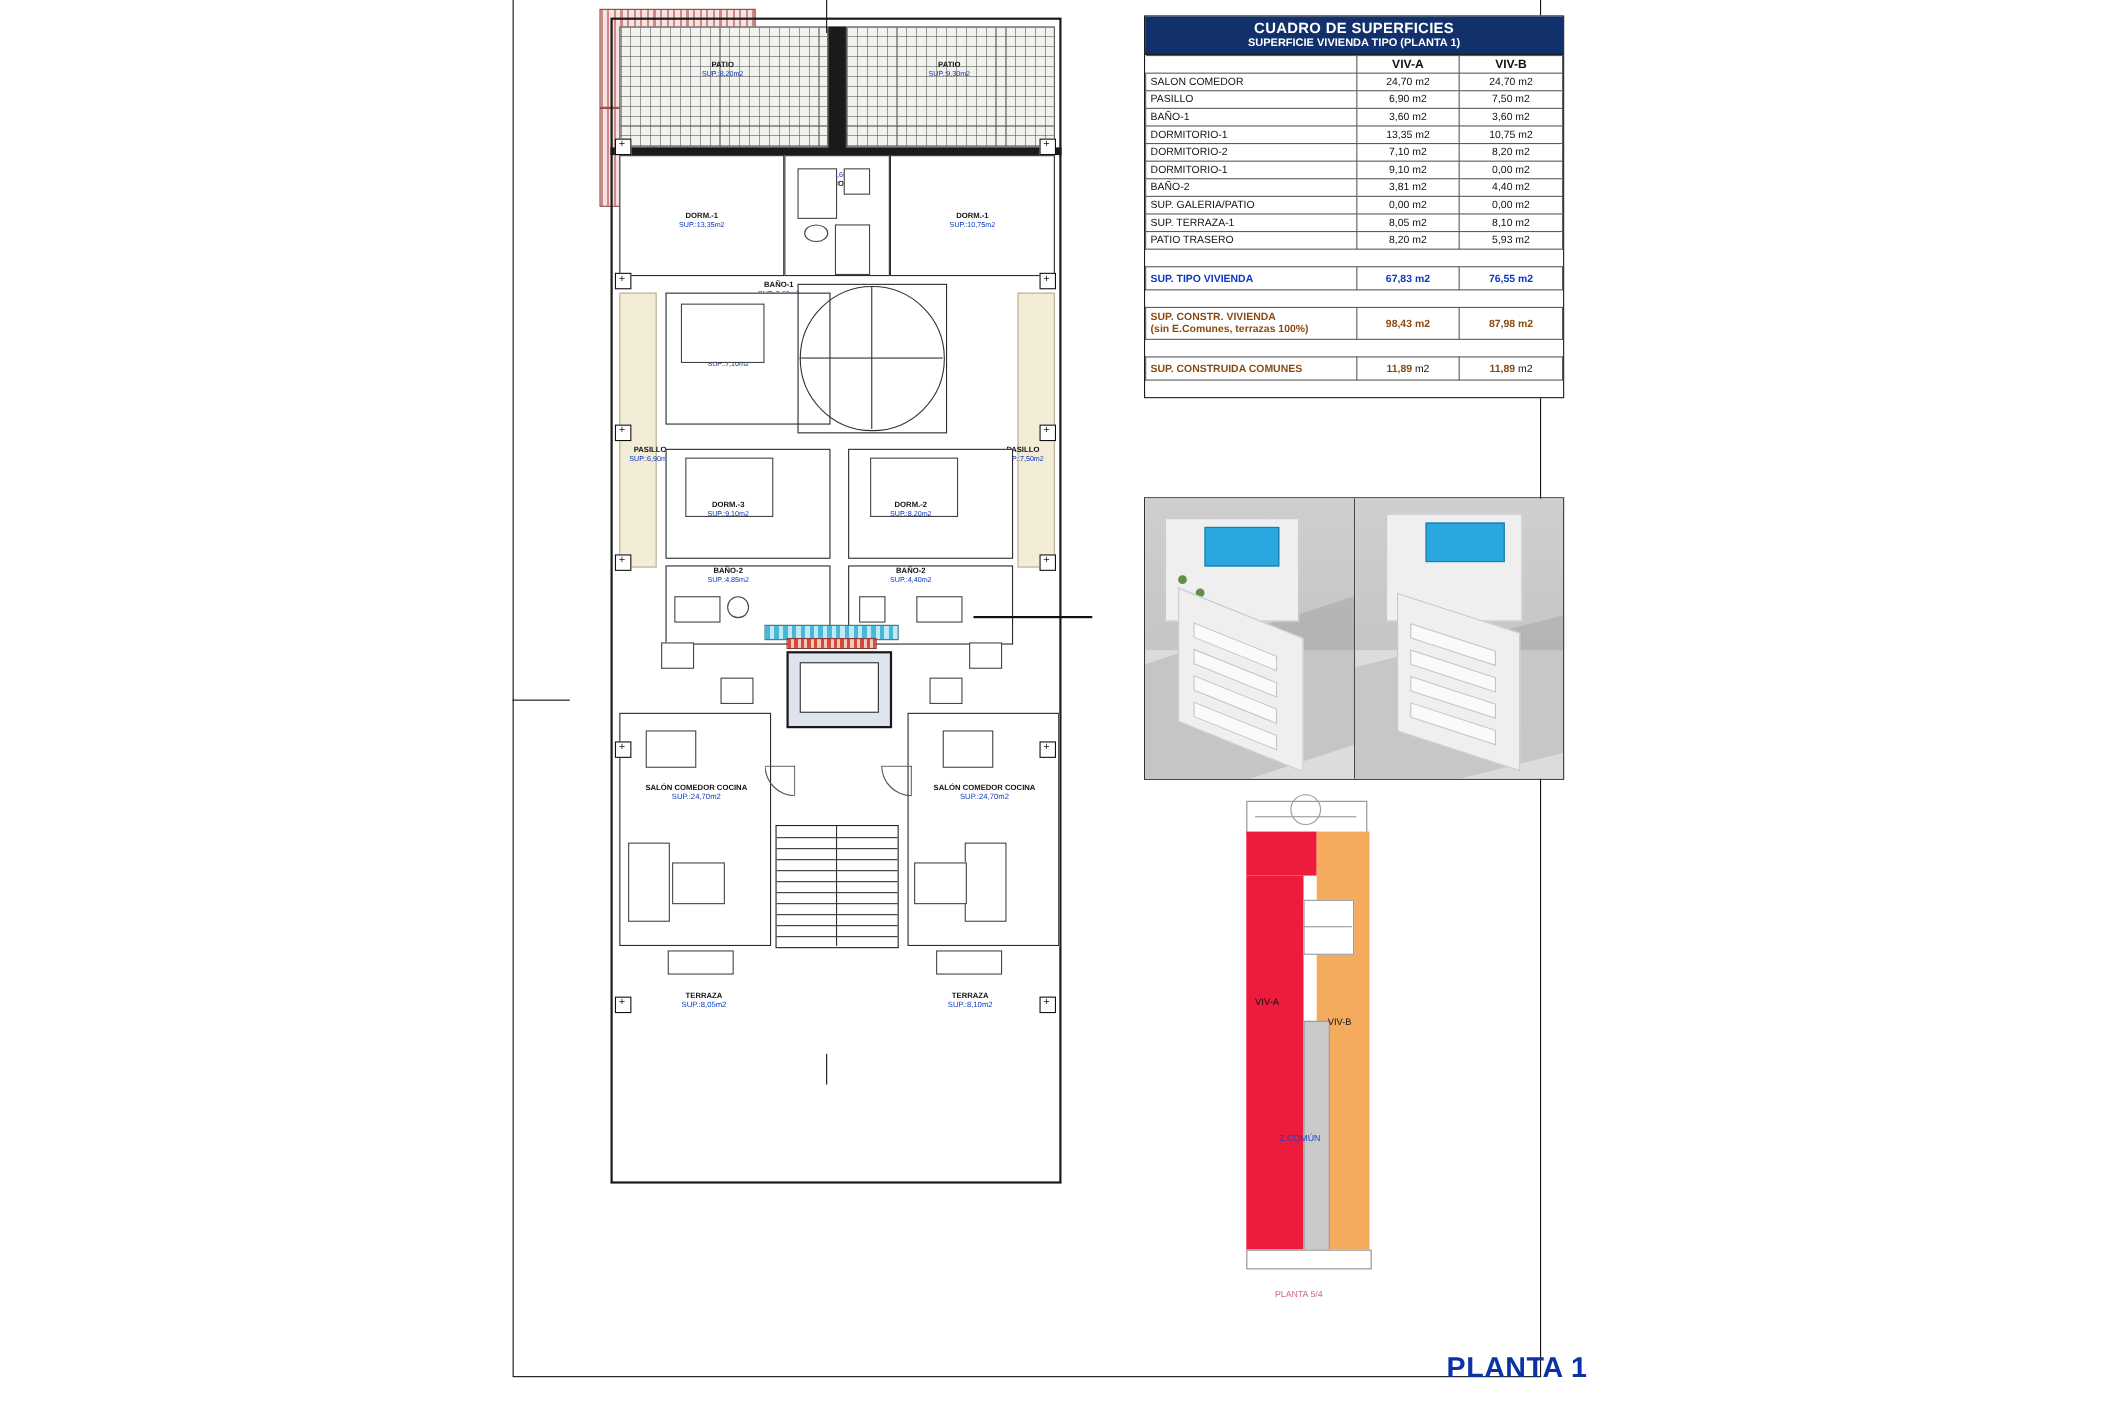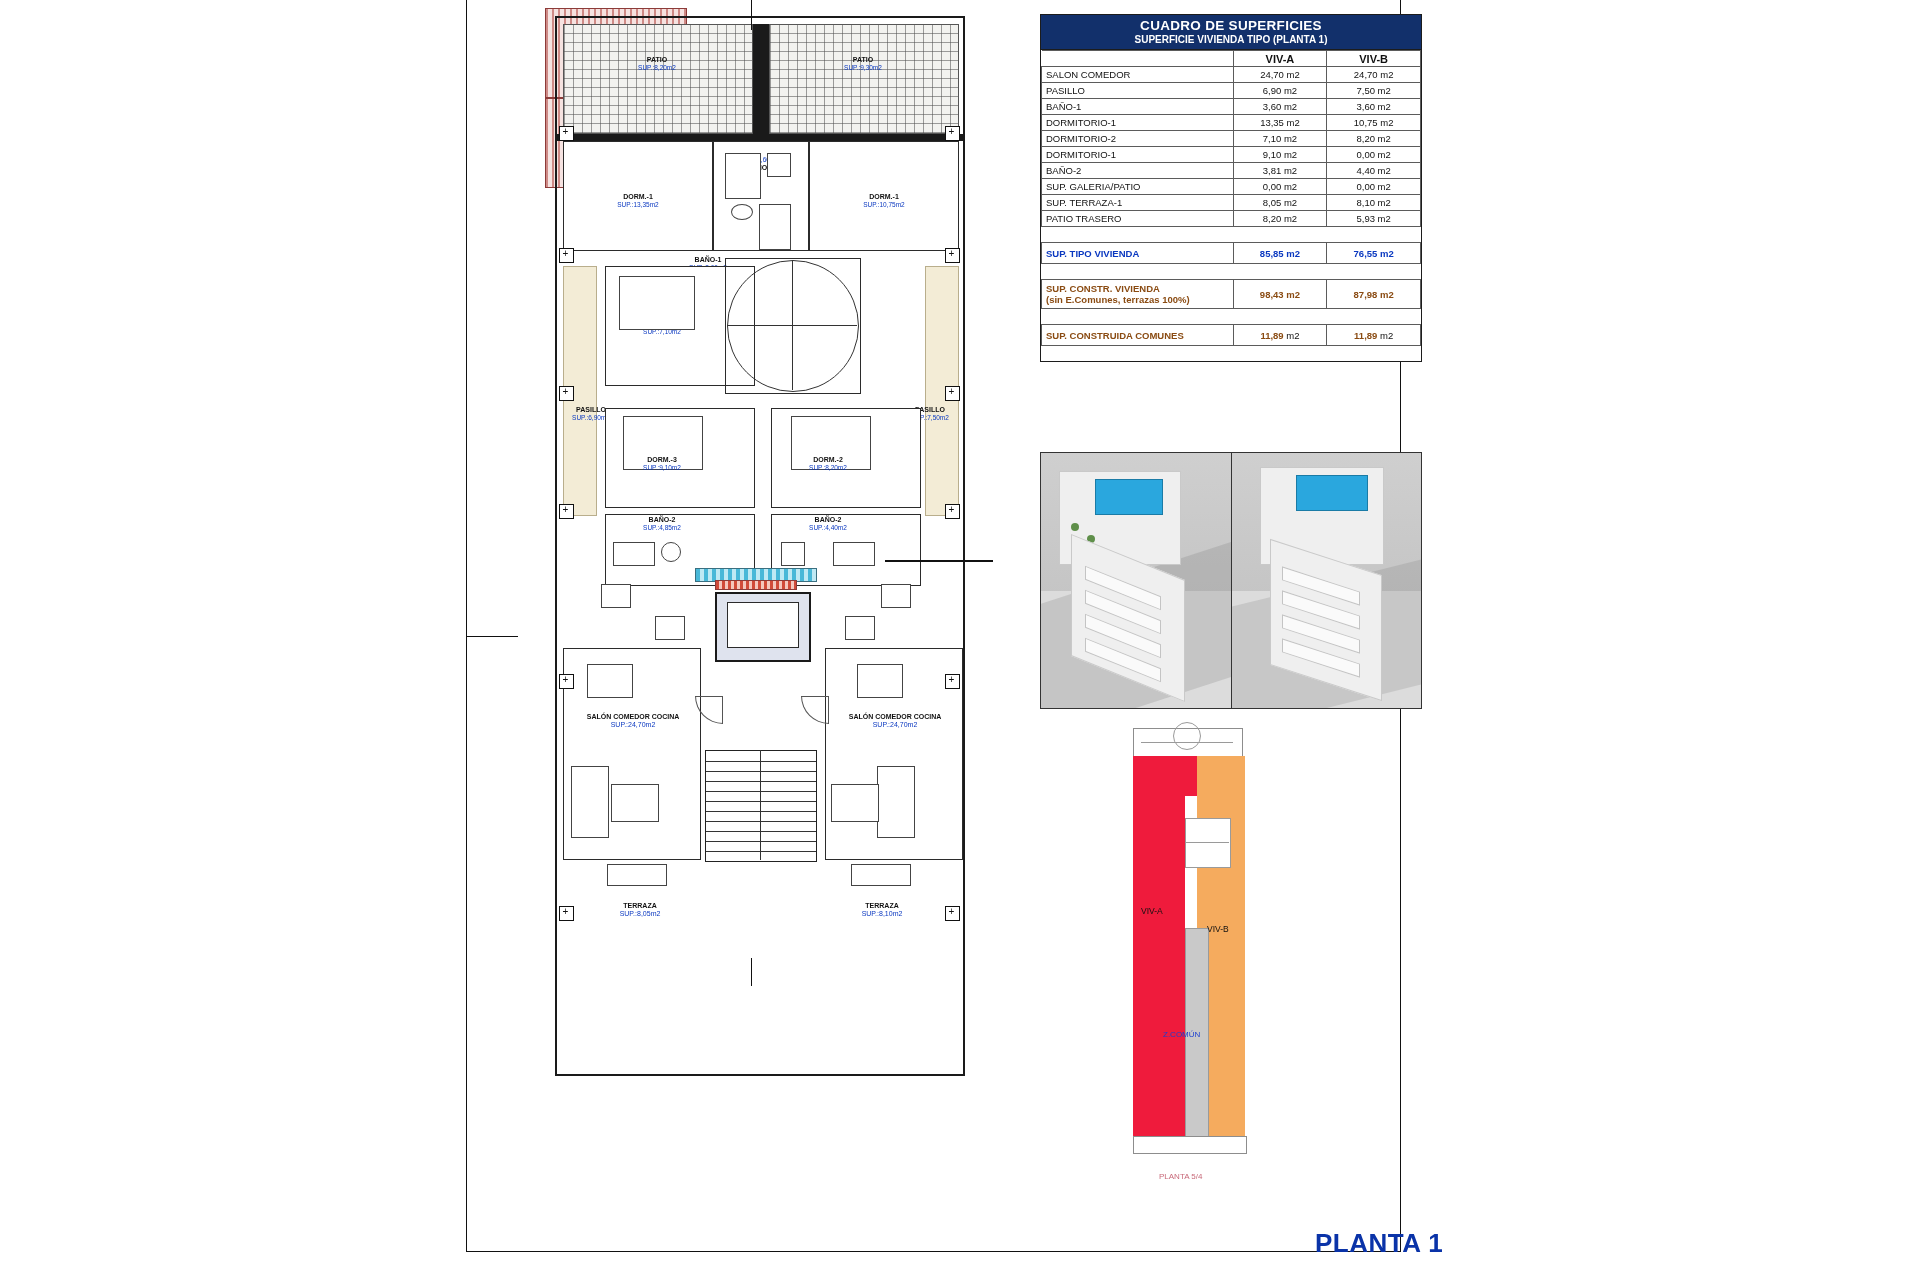--- a/index.html
+++ b/index.html
@@ -335,21 +335,21 @@
           </tr>
 
       <tr class="sep-row">
             <td style="border:none"></td>
             <td style="border:none"></td>
             <td style="border:none"></td>
           </tr>
 
       <tr>
         <td class="nm blue-b" style="height:18px;">SUP. TIPO VIVIENDA</td>
-        <td class="va val-blue">85,85 m2</td>
+        <td class="va val-blue">67,83 m2</td>
         <td class="vb val-blue">76,55 m2</td>
       </tr>
 
       <tr class="sep-row">
             <td style="border:none"></td>
             <td style="border:none"></td>
             <td style="border:none"></td>
           </tr>
 
       <tr>

